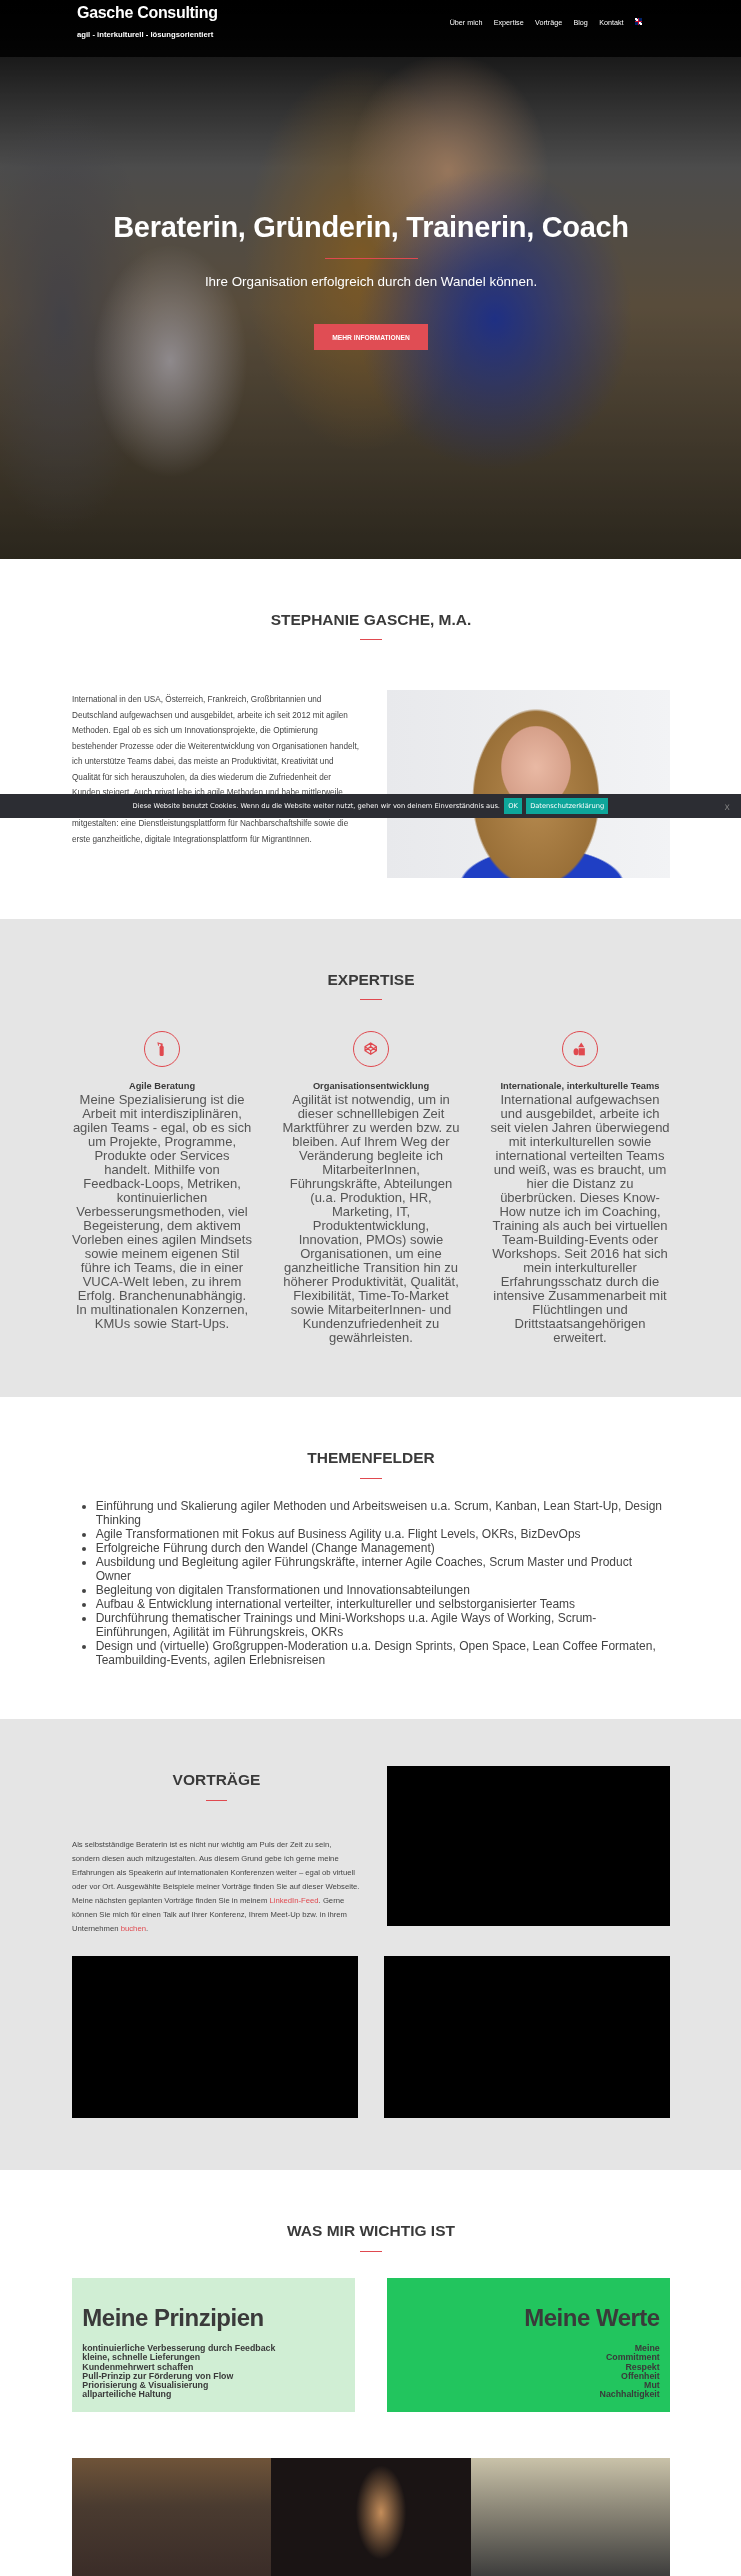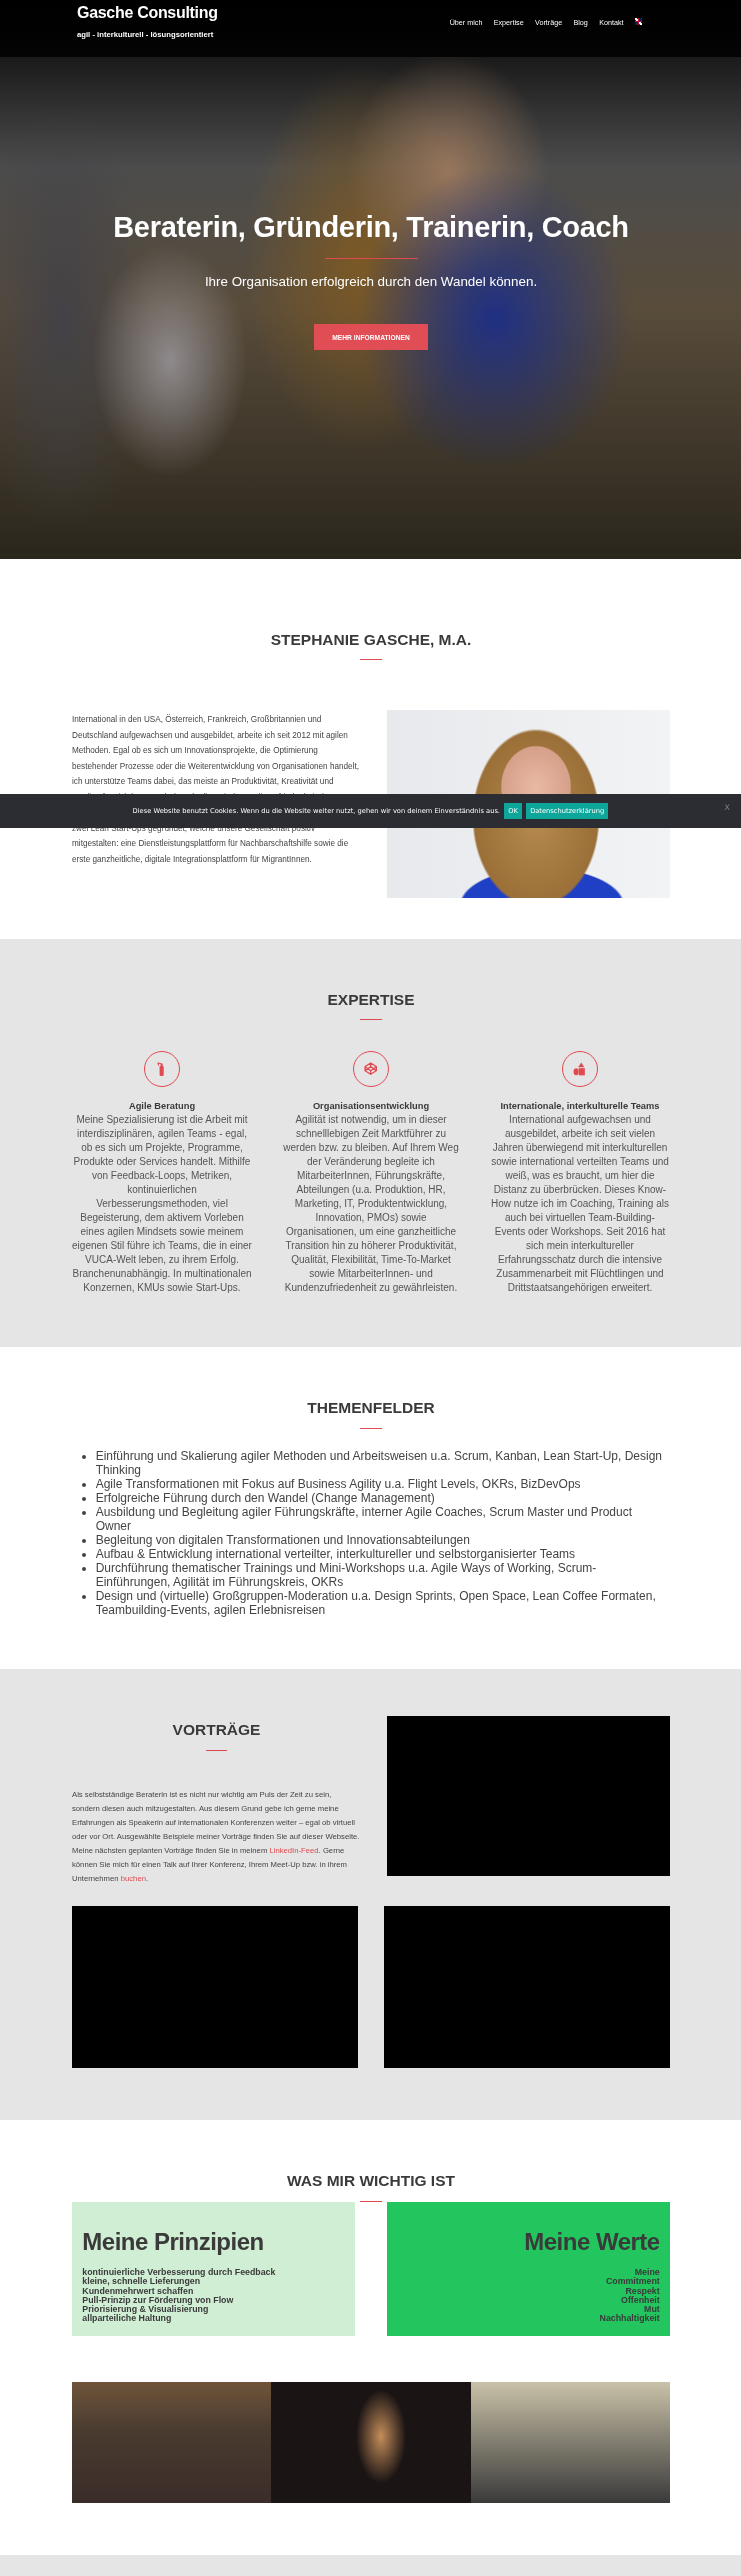--- a/index.html
+++ b/index.html
@@ -32,51 +32,51 @@
 .hero-line{width:93px;height:0.5px;background:#e0494f;margin:14.4px auto 15.5px}
 .hero-content .sub{font-size:13.4px}
 .hero-btn{display:inline-block;margin-top:35px;background:#e04d54;color:#fff;font-weight:bold;font-size:6.7px;padding:9.3px 0;width:114px;text-transform:uppercase}
 
 
 .section{padding:52px 0}
 .sec-title{text-align:center;font-size:15.5px;font-weight:bold;color:#3a3a3a;text-transform:uppercase}
 .sec-line{width:21.6px;height:1px;background:#e0494f;margin:10.3px auto 0}
 .gray{background:#e5e5e5}
 
-.about{padding:72px 0 41px}
+.about{padding:52px 0 41px}
 .about-grid{display:flex;justify-content:space-between;margin-top:52px}
 .about-text{width:289px;font-size:8.2px;line-height:15.5px;color:#444}
 .about-photo{width:283px;height:188px;margin-top:-2.6px;background:
   radial-gradient(ellipse 57px 67px at 149px 77px,#e9b9a4 0%,#d6a08a 60%,rgba(0,0,0,0) 62%),
   radial-gradient(ellipse 103px 144px at 149px 108px,#b68a4f 0%,#9a7038 60%,rgba(0,0,0,0) 62%),
   radial-gradient(ellipse 134px 62px at 155px 196px,#1f3fc4 0%,#1f3fc4 60%,rgba(0,0,0,0) 62%),
   linear-gradient(90deg,#e8e9ec,#f2f3f5);}
 
-.cookie{position:absolute;left:0;right:0;top:794px;height:34px;background:#2c2d33;z-index:10;display:flex;align-items:center;justify-content:center;gap:4.1px;font-size:6.7px;color:#fff;font-family:"DejaVu Sans",sans-serif}
+.cookie{position:absolute;left:0;right:0;top:794px;height:24px;background:#2c2d33;z-index:10;display:flex;align-items:center;justify-content:center;gap:4.1px;font-size:6.7px;color:#fff;font-family:"DejaVu Sans",sans-serif}
 .cookie .btn{background:#0ea69a;color:#fff;padding:4.1px 4.1px;font-size:6.7px}
 .cookie .close{position:absolute;right:11.3px;top:9.3px;color:#888;font-size:7.7px}
 
 .exp-grid{display:flex;justify-content:space-between;margin-top:31px}
 .exp-col{width:180px;text-align:center}
 .exp-icon{width:36px;height:36px;border:0.5px solid #e0494f;border-radius:50%;margin:0 auto;display:flex;align-items:center;justify-content:center}
 .exp-col h3{font-size:9.3px;font-weight:bold;margin-top:14.4px;color:#3a3a3a}
-.exp-col p{font-size:10px;line-height:14px;color:#555;margin-top:2.1px}
+.exp-col p{font-size:13px;line-height:14px;color:#555;margin-top:2.1px}
 
 .themen ul{margin-top:20.6px;margin-left:15.5px;font-size:12px;line-height:14px;color:#444;list-style:disc;padding-left:8.2px}
 
 .vort-grid{display:flex;justify-content:space-between}
 .vort-left{width:289px}
 .vort-left p{font-size:7.7px;line-height:14px;color:#444;margin-top:37px}
 .red{color:#e0494f}
 .video{background:#000}
 .v1{width:283px;height:160px;margin-top:-5.2px}
 .vid-row{display:flex;justify-content:space-between;margin-top:20.6px}
 .vid-row .video{width:286px;height:162px}
 
-.values{display:flex;justify-content:space-between;}
+.values{display:flex;justify-content:space-between;margin-top:26px}
 .card{width:283px;height:134px;padding:26px 10.3px}
 .card h3{font-size:24px;font-weight:bold;color:#3a3a3a;letter-spacing:-0.5px}
 .card .items{margin-top:12.4px;font-size:8.8px;font-weight:bold;line-height:9.3px;color:#3a3a3a}
 .card.green{background:#d0eed4}
 .card.cyan{background:#22c55e;text-align:right}
 .photos{display:flex;margin-top:46px;height:121px}
 .photos div{flex:1}
 .ph1{background:radial-gradient(ellipse at 50% 80%,#5a3a2e,#2b2522 60%),#3a2d25;background:linear-gradient(180deg,#6f5439 0%,#4a3b30 40%,#3a2c28 100%)}
 .ph2{background:radial-gradient(ellipse 36px 67px at 55% 45%,#c48d5a 0%,#1a1414 70%),#4a3f3f}
 .ph3{background:linear-gradient(180deg,#c9c2a9 0%,#8f8a7a 40%,#3a3a3a 100%)}

